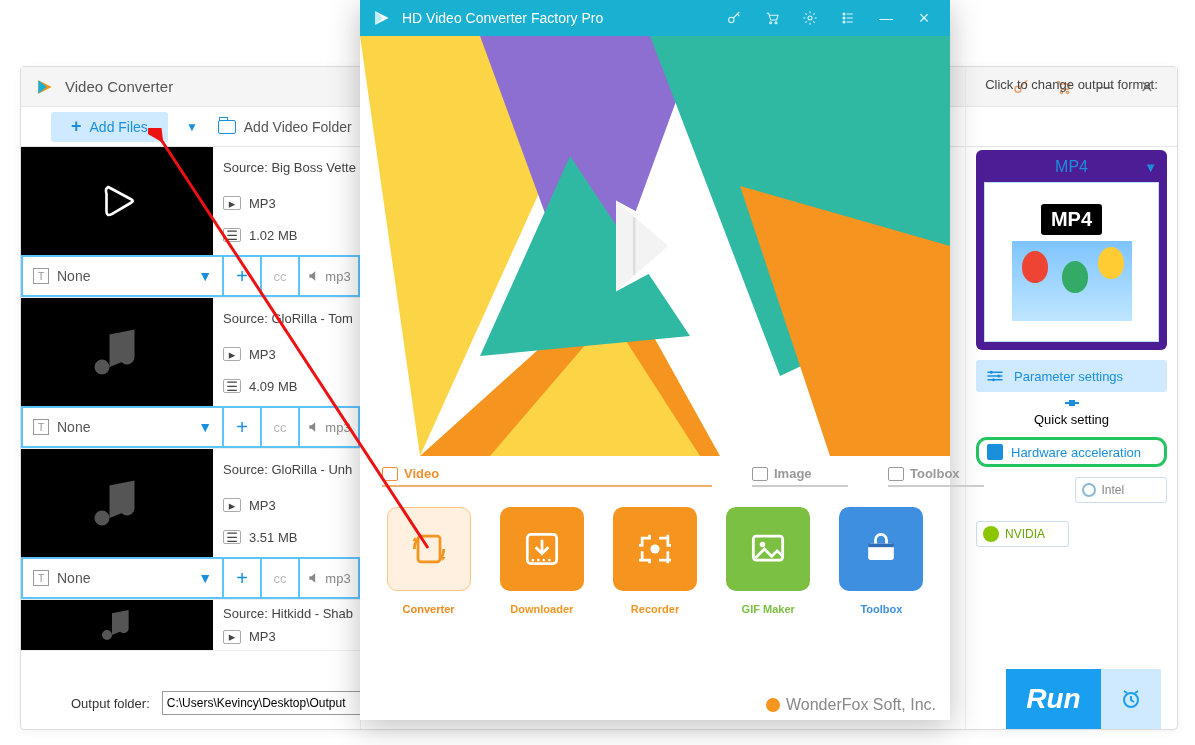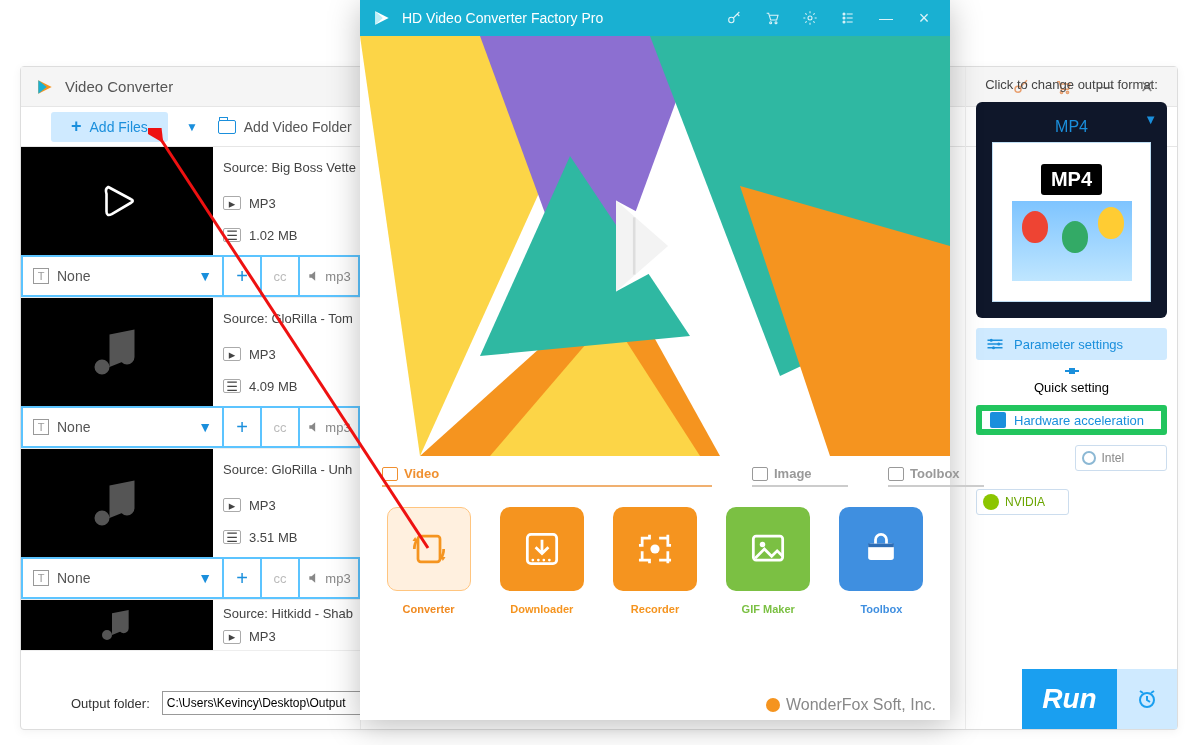--- a/index.html
+++ b/index.html
@@ -42,47 +42,47 @@
   .ctrl-btn.cc { font-size:13px; color:#bbb;}
   .ctrl-btn.spk { font-size:13px; color:#888; gap:4px; width:60px;}
 
   .output-row { position:absolute; left:20px; bottom:6px; height:40px; display:flex; align-items:center; gap:12px; padding-left:30px;}
   .output-row label { font-size:13px; color:#333;}
   .output-row input { width:210px; height:24px; border:1px solid #999; font-size:12px; padding:0 4px;}
 
   
   .sidebar { position:absolute; right:0; top:0; width:212px; height:100%; border-left:1px solid #eee; padding:10px; display:flex; flex-direction:column; gap:10px; font-size:13px;}
   .sidebar .hint { text-align:center; color:#444;}
-  .format-box { background:#0f172a; border-radius:6px; padding:16px; position:relative;}
+  .format-box { background:#4c1d95; border-radius:6px; padding:8px; position:relative;margin-top:48px;}
   .format-label { text-align:center; color:#1a8fdc; font-size:16px; margin-bottom:6px;}
   .format-box .dd2 { position:absolute; right:10px; top:10px; color:#1a8fdc;}
   .format-img { background:#fff; border:1px solid #c0dff4; height:160px; display:flex; align-items:center; justify-content:center; flex-direction:column; gap:6px;}
   .mp4-chip { background:#000; color:#fff; padding:4px 10px; font-weight:bold; font-size:20px; border-radius:3px;}
   .balloons { width:120px; height:80px; background:linear-gradient(#7ec4ff,#bfe6ff); position:relative; overflow:hidden;}
   .balloon { position:absolute; width:26px; height:32px; border-radius:50% 50% 48% 48%; }
   .b1{background:#e43; left:10px; top:10px;}
   .b2{background:#3a6; left:50px; top:20px;}
   .b3{background:#fc3; left:86px; top:6px;}
   .param-btn { background:#cfeaff; color:#1a8fdc; height:32px; display:flex; align-items:center; gap:10px; padding:0 10px; border-radius:3px; cursor:pointer;}
   .param-btn .sliders{width:18px;height:14px;}
   .qs-label { display:flex; align-items:center; gap:8px;flex-direction:column;}
   .qs-label .dash{ width:14px; height:2px; background:#1a8fdc; position:relative;}
   .qs-label .dash::after{content:"";position:absolute;width:6px;height:6px;background:#1a8fdc;left:4px;top:-2px;}
   .scale { font-size:11px; color:#555; display:flex; justify-content:space-between; padding:0 4px;}
   .slider-track { height:4px; background:linear-gradient(90deg,#6c6,#fc3,#e33); border-radius:2px; position:relative; margin:6px 4px 2px;}
   .slider-thumb { position:absolute; left:0; top:-5px; width:14px; height:14px; background:#fff; border:1px solid #aaa; border-radius:50%;}
-  .hw-btn { border:6px solid #22c55e; border-radius:3px; height:30px; display:flex; align-items:center; padding:0 8px; gap:8px; color:#1a8fdc; cursor:pointer;}
+  .hw-btn { border:3px solid #22c55e; border-radius:11px; height:30px; display:flex; align-items:center; padding:0 8px; gap:8px; color:#1a8fdc; cursor:pointer;}
   .chip-icon{width:16px;height:16px;background:#1a8fdc;border-radius:2px;}
   .gpu-row { display:flex; gap:6px;}
   .gpu-chip { border:1px solid #cde; border-radius:3px; height:26px; flex:1; display:flex; align-items:center; gap:6px; padding:0 6px; font-size:12px;}
   .nv { color:#6aa500;margin-top:44px;}
   .it { color:#888;}
   .nv-eye{width:16px;height:16px;background:#8bc500;border-radius:50%;}
   .it-dot{width:14px;height:14px;border:2px solid #8cb8d4;border-radius:50%;}
-  .run-row { position:absolute; right:0; bottom:0; width:168px; height:60px; display:flex;padding-left:13px;}
+  .run-row { position:absolute; right:16px; bottom:0; width:168px; height:60px; display:flex;padding-left:13px;}
   .run-btn { flex:1; background:#1a9ff0; color:#fff; font-size:28px; font-style:italic; font-weight:bold; display:flex; align-items:center; justify-content:center; cursor:pointer;}
   .alarm { width:60px; background:#cfeaff; display:flex; align-items:center; justify-content:center; color:#1a9ff0; cursor:pointer;}
 
   
   .launcher { position:absolute; left:360px; top:0; width:590px; height:720px; background:#fff; box-shadow:0 6px 30px rgba(0,0,0,.25); }
   .l-header { height:36px; background:#19b0d2; display:flex; align-items:center; padding:0 12px; color:#fff; gap:10px; font-size:14px;}
   .l-header .spacer{flex:1;}
   .l-icn { width:28px; height:28px; display:flex; align-items:center; justify-content:center; opacity:.85; cursor:pointer;}
   .l-icn svg{width:16px;height:16px;fill:none;stroke:#fff;stroke-width:1.6;}
   .l-close{font-size:18px;}

